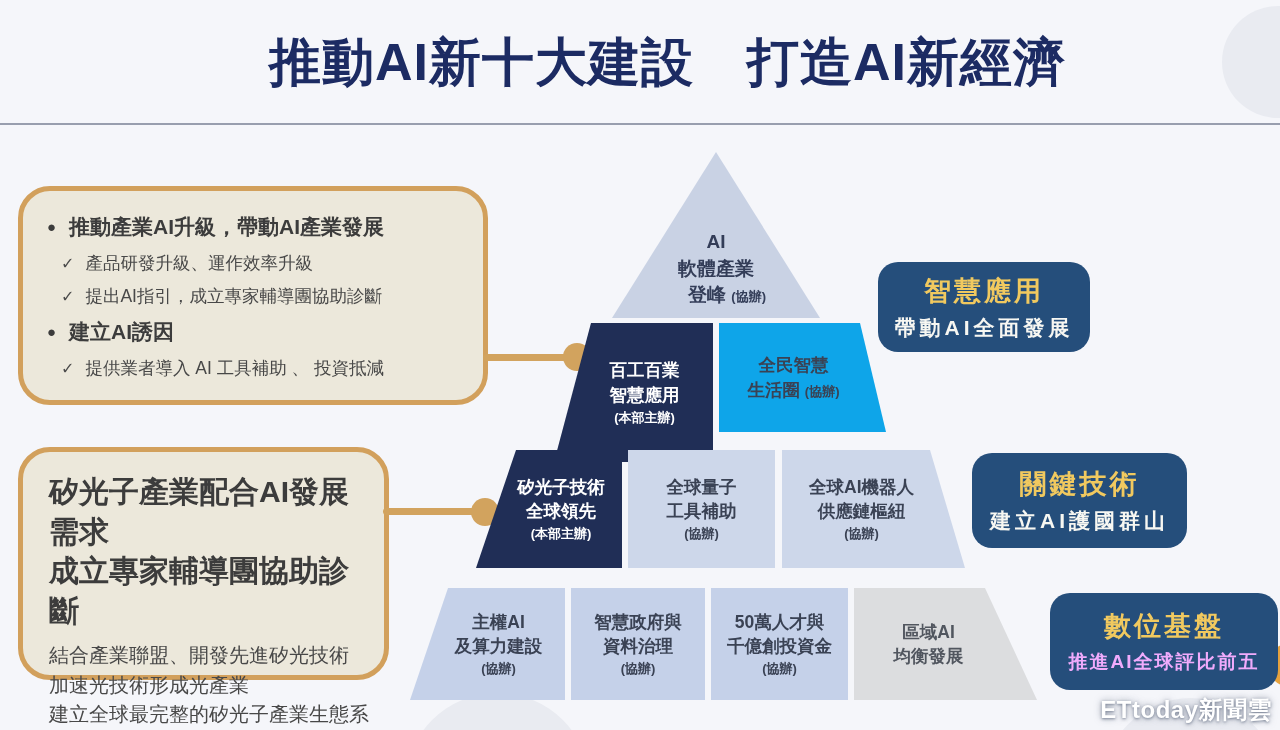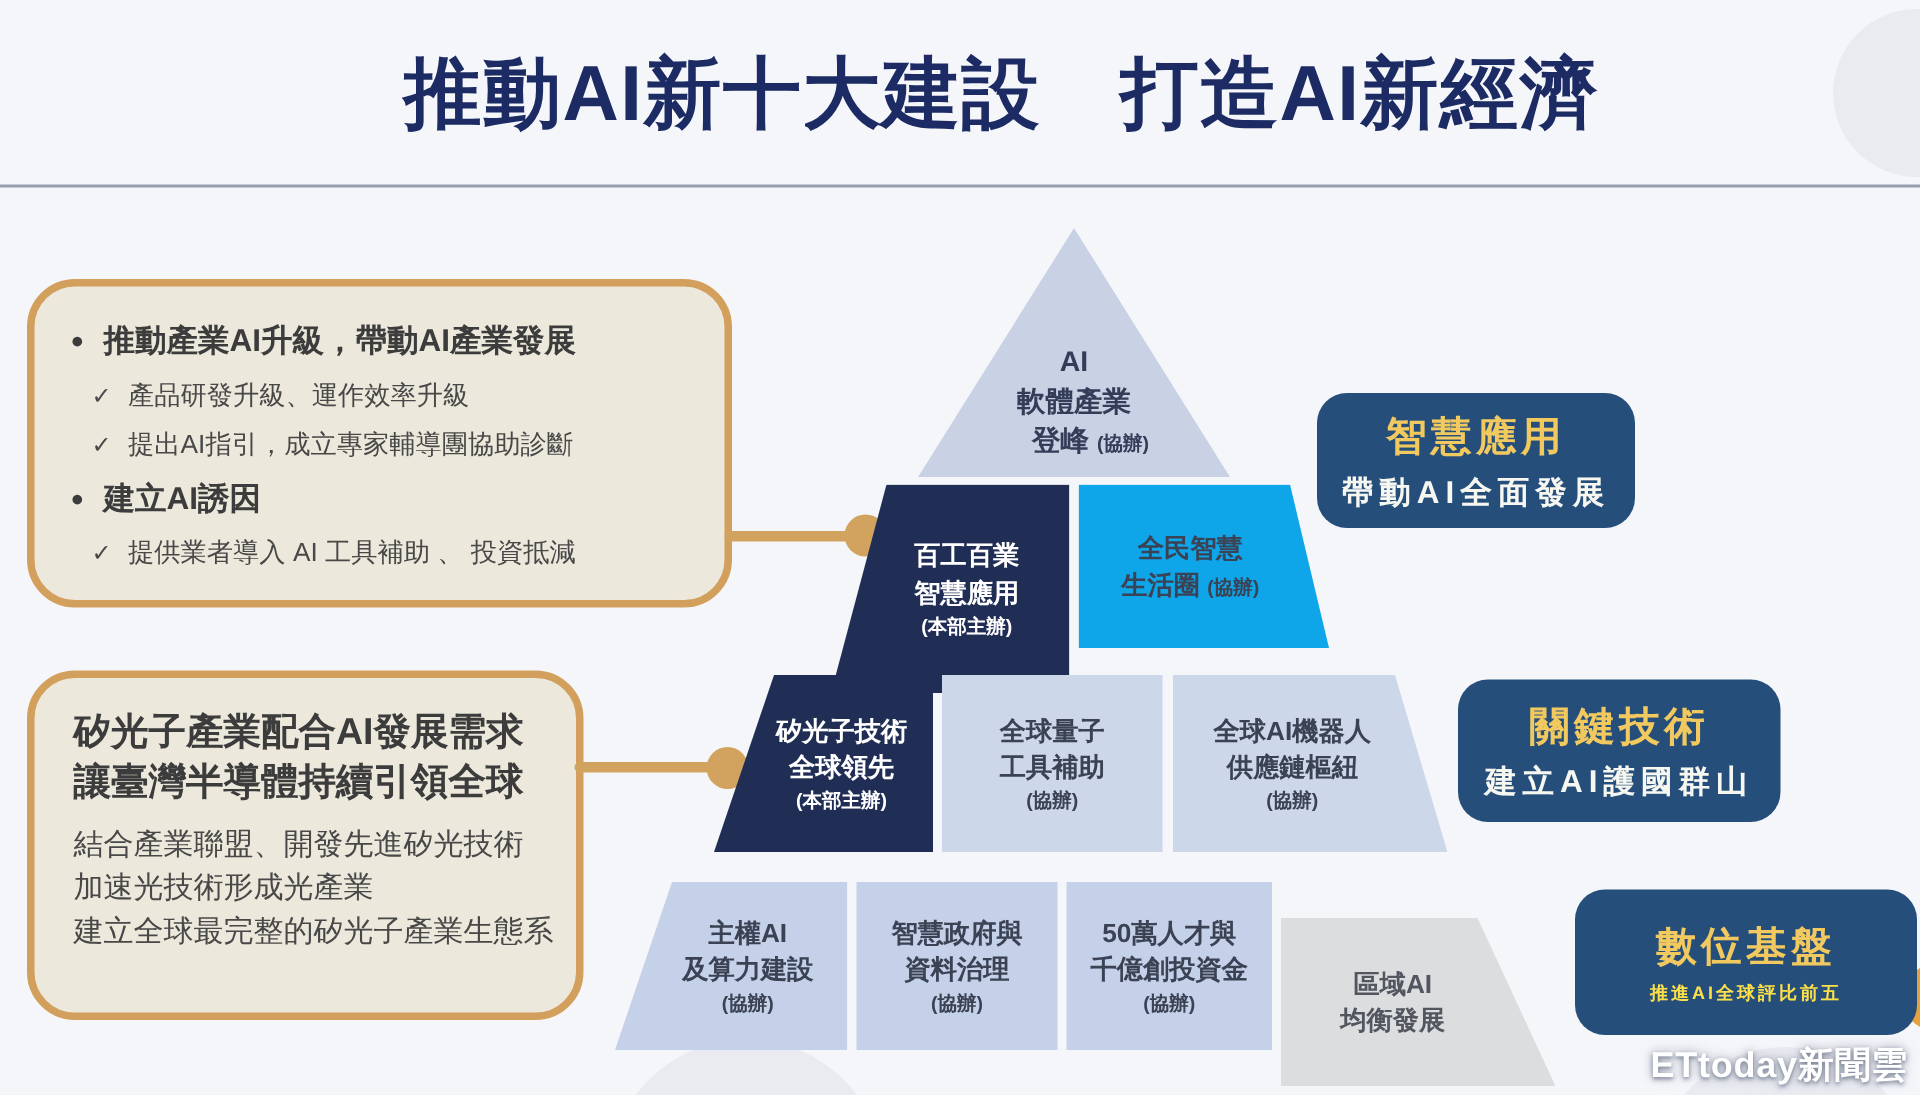--- a/index.html
+++ b/index.html
@@ -28,21 +28,21 @@
     position:absolute;z-index:1;background:#ece8db;border:5px solid #d2a05c;
     border-radius:32px;box-sizing:border-box;
   }
   #panel1{left:18px;top:186px;width:470px;height:219px;padding:12px 16px 10px 24px;
     display:flex;flex-direction:column;justify-content:space-evenly;}
   .b-row{display:flex;align-items:baseline;gap:13px;font-size:21px;font-weight:700;color:#3c3c3c;}
   .b-row .marker{font-size:15px;position:relative;top:-2px;}
   .c-row{display:flex;align-items:baseline;gap:11px;padding-left:14px;font-size:17.5px;color:#484848;}
   .c-row .marker{font-size:16px;color:#4a4a4a;}
   #panel2{left:18px;top:447px;width:371px;height:233px;padding:20px 10px 12px 26px;}
-  .p2-title{font-size:25px;line-height:1.32;font-weight:700;color:#3c3c3c;}
+  .p2-title{font-size:30px;line-height:1.32;font-weight:700;color:#3c3c3c;}
   .p2-body{font-size:20px;line-height:1.46;color:#484848;margin-top:11px;}
 
   
   .cline{position:absolute;height:7px;background:#d2a35e;border-radius:4px;z-index:1;}
   .cdot{position:absolute;width:28px;height:28px;border-radius:50%;background:#d2a35e;z-index:1;}
   #c1-line{left:483px;top:354px;width:88px;}
   #c1-dot{left:563px;top:343px;}
   #c2-line{left:383px;top:508px;width:95px;}
   #c2-dot{left:471px;top:498px;}
 
@@ -70,33 +70,33 @@
   #t2a{left:554px;top:323px;width:159px;height:139px;clip-path:polygon(37px 0,100% 0,100% 100%,0 100%);padding-left:22px;}
   #t2b{left:719px;top:323px;width:167px;height:109px;background:#0ea5e9;clip-path:polygon(0 0,141px 0,100% 100%,0 100%);padding-right:18px;}
 
   #t3a{left:476px;top:450px;width:146px;height:118px;clip-path:polygon(40px 0,100% 0,100% 100%,0 100%);padding-left:24px;}
   #t3b{left:628px;top:450px;width:147px;height:118px;background:#cdd7ea;}
   #t3c{left:782px;top:450px;width:183px;height:118px;background:#cdd7ea;clip-path:polygon(0 0,148px 0,100% 100%,0 100%);padding-right:24px;}
 
   #t4a{left:410px;top:588px;width:155px;height:112px;background:#c5d1e9;clip-path:polygon(38px 0,100% 0,100% 100%,0 100%);padding-left:22px;}
   #t4b{left:571px;top:588px;width:134px;height:112px;background:#c5d1e9;}
   #t4c{left:711px;top:588px;width:137px;height:112px;background:#c5d1e9;text-align:right;}
-  #t4d{left:854px;top:588px;width:183px;height:112px;clip-path:polygon(0 0,131px 0,100% 100%,0 100%);padding-right:34px;margin-top:24px;}
+  #t4d{left:854px;top:588px;width:183px;height:112px;clip-path:polygon(0 0,131px 0,100% 100%,0 100%);padding-right:34px;}
 
   
   .badge{
     position:absolute;z-index:1;background:#254e7b;border-radius:20px;
     display:flex;flex-direction:column;align-items:center;justify-content:center;gap:5px;
   }
   .badge .bt{font-size:27px;font-weight:700;color:#f1c95f;letter-spacing:3px;}
   .badge .bs{font-size:21px;font-weight:700;color:#f7f7f2;letter-spacing:4px;white-space:nowrap;}
   #badgeA{left:878px;top:262px;width:212px;height:90px;}
   #badgeB{left:972px;top:453px;width:215px;height:95px;}
   #badgeC{left:1050px;top:593px;width:228px;height:97px;}
-  #badgeC .bs{font-size:12px;color:#fde047;letter-spacing:2px;}
+  #badgeC .bs{font-size:19px;color:#f0abfc;letter-spacing:2px;}
 
   
   #watermark{
     position:absolute;right:8px;top:694px;z-index:2;
     font-size:24px;font-weight:700;color:#ffffff;letter-spacing:0.5px;
     text-shadow:0 1px 3px rgba(110,120,140,.9),0 0 7px rgba(110,120,140,.65);
   }
 </style>
 </head>
 <body>
@@ -130,21 +130,21 @@
     </div>
     <div class="c-row">
       <span class="marker">✓</span>
       <span>提供業者導入 AI 工具補助 、 投資抵減</span>
     </div>
   </div>
 
   <div class="panel" id="panel2">
     <div class="p2-title">
       <div>矽光子產業配合AI發展需求</div>
-      <div>讓臺灣半導體持續引領全球</div>
+      <div>成立專家輔導團協助診斷</div>
     </div>
     <div class="p2-body">
       <div>結合產業聯盟、開發先進矽光技術</div>
       <div>加速光技術形成光產業</div>
       <div>建立全球最完整的矽光子產業生態系</div>
     </div>
   </div>
 
   <div class="cline" id="c1-line"></div>
   <div class="cdot" id="c1-dot"></div>

